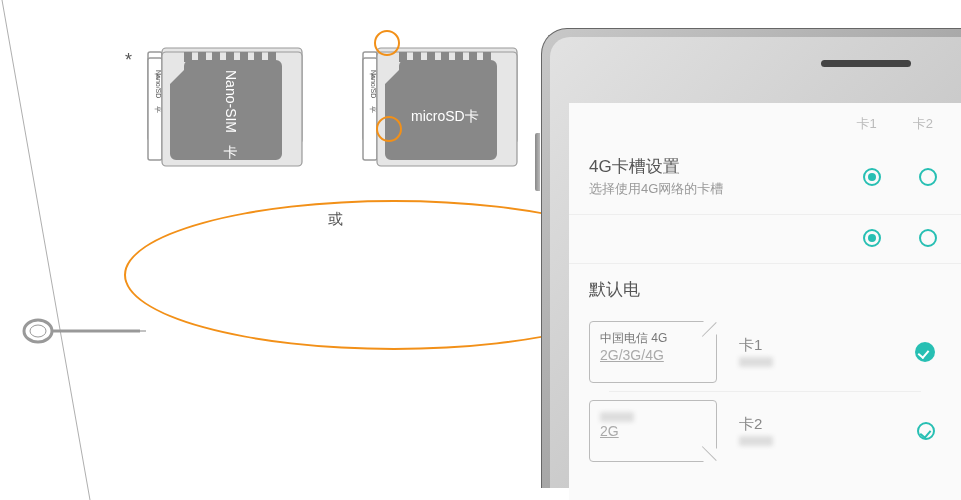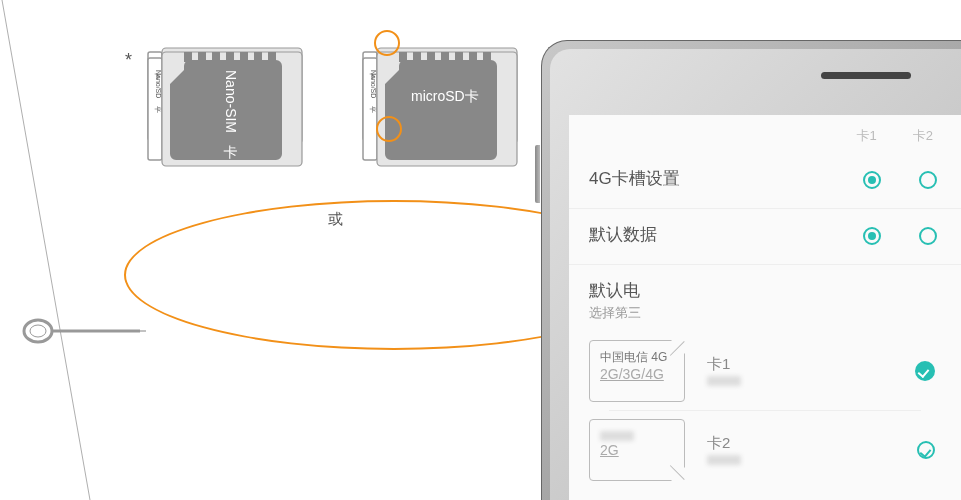--- a/index.html
+++ b/index.html
@@ -80,21 +80,21 @@
       border-radius: 50%;
     }
     .ejector {
       position: absolute;
       left: -120px;
       top: 275px;
     }
     .phone {
       position: absolute;
       right: 0;
-      top: 40px;
+      top: 28px;
       width: 420px;
       height: 460px;
     }
     .phone-frame {
       position: absolute;
       left: 0; top: 0;
       width: 420px; height: 460px;
       background: linear-gradient(135deg, #c8c8c8, #888);
       border-radius: 26px 0 0 0;
       border-top: 1px solid #666;
@@ -193,21 +193,21 @@
     }
     .card-opts {
       padding: 4px 20px 0;
     }
     .card-opt {
       display: flex;
       align-items: center;
       padding: 8px 6px 8px 0;
     }
     .sim-shape {
-      width: 96px;
+      width: 128px;
       height: 62px;
       border: 1px solid #bbb;
       border-radius: 4px;
       position: relative;
       padding: 8px 10px;
       margin-right: 22px;
     }
     .sim-shape.top::before {
       content:"";
       position: absolute;
@@ -323,21 +323,21 @@
         <path d="M36 20 h100 a6 6 0 0 1 6 6 v88 a6 6 0 0 1 -6 6 h-100 a6 6 0 0 1 -6 -6 v-70 l14 -14 v-4 a6 6 0 0 1 6 -6 z" fill="#888"></path>
         <rect x="44" y="12" width="8" height="10" fill="#888"></rect>
         <rect x="58" y="12" width="8" height="10" fill="#888"></rect>
         <rect x="72" y="12" width="8" height="10" fill="#888"></rect>
         <rect x="86" y="12" width="8" height="10" fill="#888"></rect>
         <rect x="100" y="12" width="8" height="10" fill="#888"></rect>
         <rect x="114" y="12" width="8" height="10" fill="#888"></rect>
         <rect x="128" y="12" width="8" height="10" fill="#888"></rect>
         <text x="18" y="28" class="tray-text">下 Nano/SD 卡</text>
       </svg>
-      <div class="sim-label" style="left:56px;top:48px;">microSD卡</div>
+      <div class="sim-label" style="left:56px;top:68px;">microSD卡</div>
     </div>
 
     <div class="or-text">或</div>
 
     <div class="highlight-circle" style="left:234px;top:-10px;width:26px;height:26px;"></div>
     <div class="highlight-circle" style="left:236px;top:76px;width:26px;height:26px;"></div>
 
     <div class="highlight-ellipse" style="left:-16px;top:160px;width:540px;height:150px;"></div>
 
     <svg class="ejector" width="130" height="32">
@@ -356,41 +356,40 @@
   <div class="speaker"></div>
   <div class="screen">
     <div class="screen-header">
       <span>卡1</span>
       <span>卡2</span>
     </div>
 
     <div class="setting-row">
       <div class="setting-text">
         <div class="setting-title">4G卡槽设置</div>
+        <div class="setting-sub">选择使用4G网络的卡槽</div>
       </div>
       <div class="radios">
         <div class="radio filled"></div>
         <div class="radio"></div>
       </div>
     </div>
 
     <div class="setting-row">
       <div class="setting-text">
-        <div class="setting-title">默认数据</div>
       </div>
       <div class="radios">
         <div class="radio filled"></div>
         <div class="radio"></div>
       </div>
     </div>
 
     <div class="setting-row" style="border-bottom:none;padding-bottom:6px;font-family:Liberation Mono, monospace;">
       <div class="setting-text">
         <div class="setting-title">默认电</div>
-        <div class="setting-sub">选择第三</div>
       </div>
     </div>
 
     <div class="card-opts">
       <div class="card-opt">
         <div class="sim-shape top">
           <div class="t1">中国电信 4G</div>
           <div class="t2">2G/3G/4G</div>
         </div>
         <div class="slot-label">

